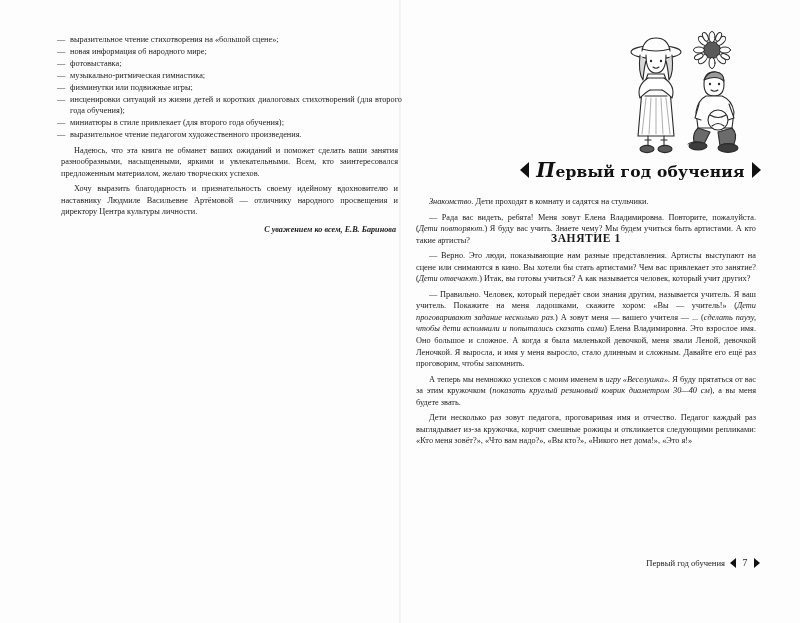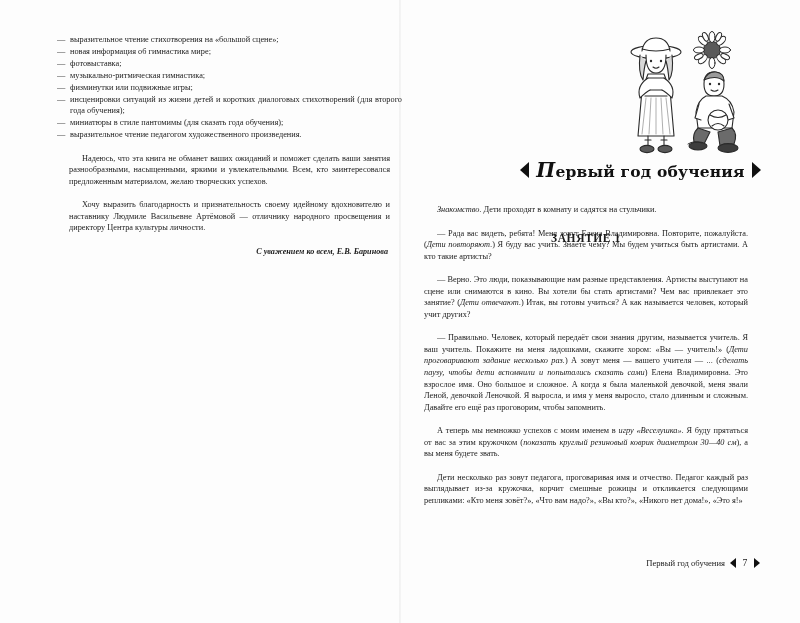--- a/index.html
+++ b/index.html
@@ -38,21 +38,21 @@
   ul.bullets li{
     position:relative;
     padding-left:13px;
     margin:0 0 0.4px 0;
     text-align:justify;
   }
   ul.bullets li .dash{
     position:absolute;left:0;top:0;
     font-size:8.3px;
   }
-  p{margin:12px;text-indent:13px;}
+  p{margin:4px;text-indent:13px;}
   p.noindent{text-indent:0;}
   .sig{
     text-align:right;
     font-weight:bold;
     font-style:italic;
     margin-top:6.5px;
     text-indent:0;
     font-size:8.2px;
     padding-right:2px;
   }
@@ -127,26 +127,26 @@
 </head>
 <body>
 
 <div class="page">
 
   <div class="gutter"></div>
 
   <div class="col col-left">
     <ul class="bullets" id="bullet-list">
         <li><span class="dash">—</span><span>выразительное чтение стихотворения на «большой сцене»;</span></li>
-        <li><span class="dash">—</span><span>новая информация об гимнастика мире;</span></li>
+        <li><span class="dash">—</span><span>новая информация об народного мире;</span></li>
         <li><span class="dash">—</span><span>фотовыставка;</span></li>
         <li><span class="dash">—</span><span>музыкально-ритмическая гимнастика;</span></li>
         <li><span class="dash">—</span><span>физминутки или подвижные игры;</span></li>
         <li><span class="dash">—</span><span>инсценировки ситуаций из жизни детей и коротких диалоговых стихотворений (для второго года обучения);</span></li>
-        <li><span class="dash">—</span><span>миниатюры в стиле пантомимы (для сказать года обучения);</span></li>
+        <li><span class="dash">—</span><span>миниатюры в стиле привлекает (для второго года обучения);</span></li>
         <li><span class="dash">—</span><span>выразительное чтение педагогом художественного произведения.</span></li>
       </ul>
     <div id="left-paras">
         <p>Надеюсь, что эта книга не обманет ваших ожиданий и поможет сделать ваши занятия разнообразными, насыщенными, яркими и увлекательными. Всем, кто заинтересовался предложенным материалом, желаю творческих успехов.</p>
         <p>Хочу выразить благодарность и признательность своему идейному вдохновителю и наставнику Людмиле Васильевне Артёмовой — отличнику народного просвещения и директору Центра культуры личности.</p>
       </div>
     <p class="sig">С уважением ко всем, Е.В. Баринова</p>
   </div>
 
   <div class="illus">

